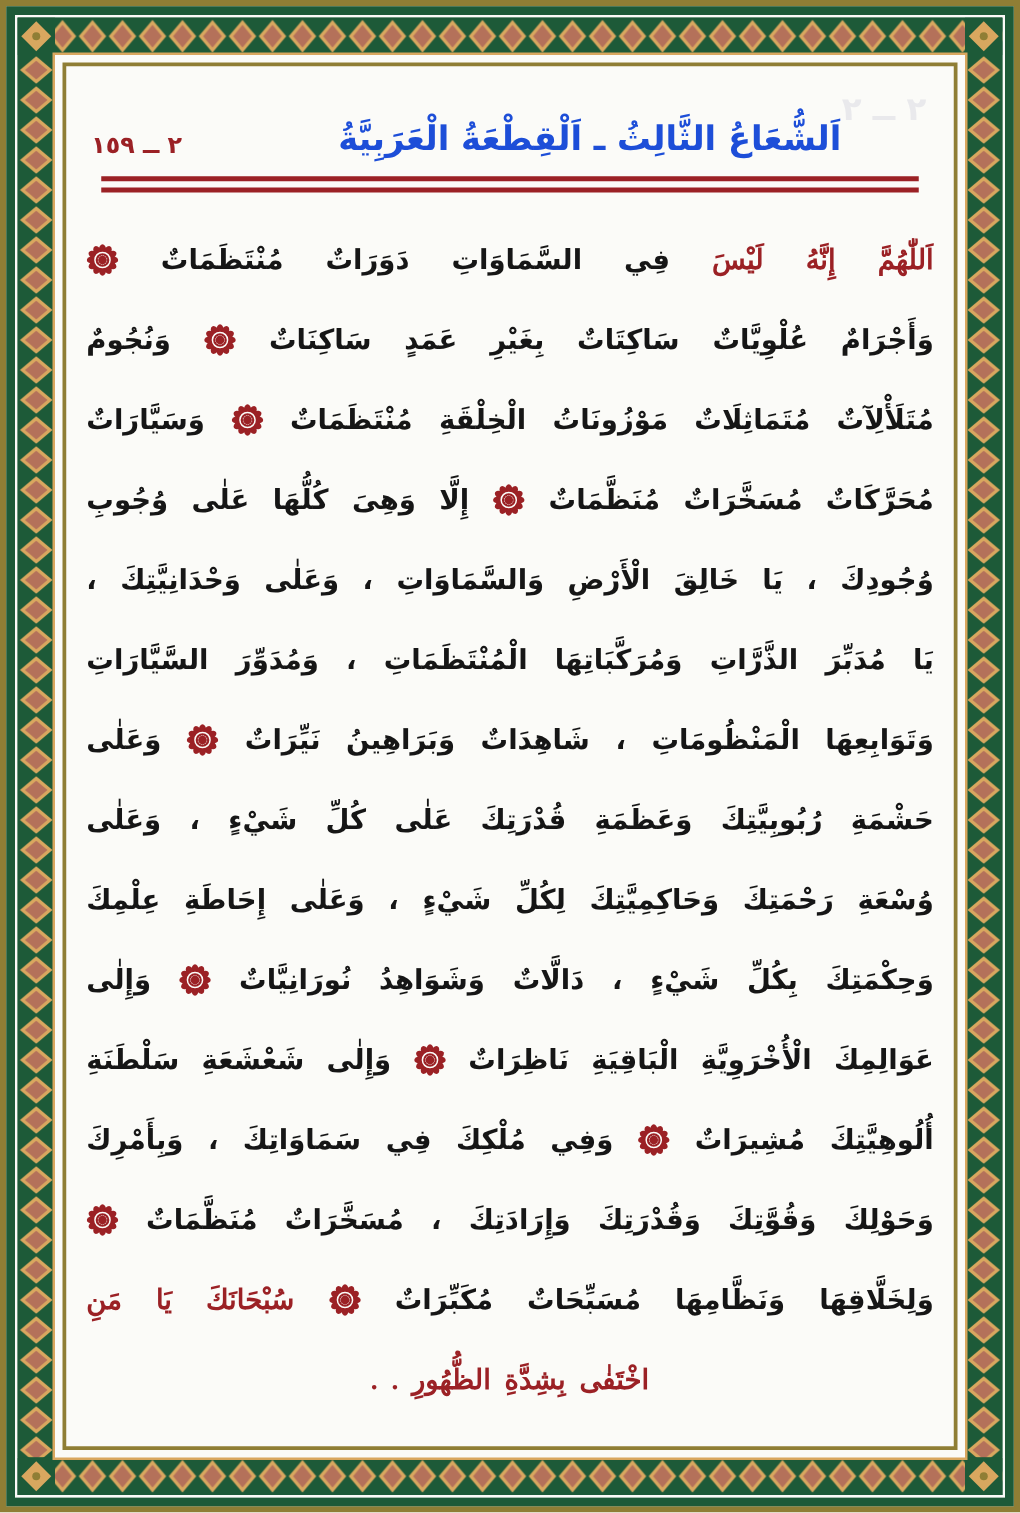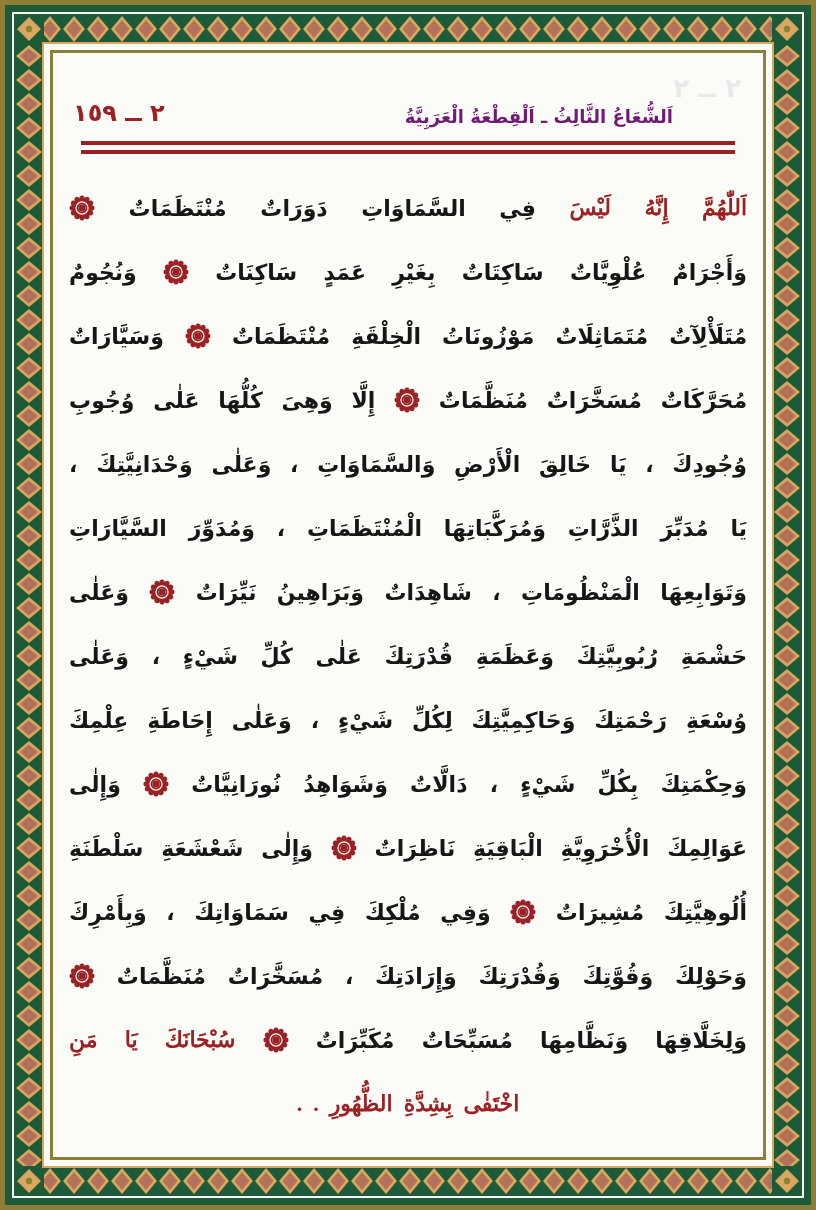--- a/index.html
+++ b/index.html
@@ -24,25 +24,25 @@
   .header{position:relative;padding-top:16px;}
   .header-row{
     display:flex;direction:rtl;justify-content:space-between;align-items:flex-end;
     padding:0 10px 0 6px;min-height:58px;
   }
   .watermark{
     position:absolute;top:20px;right:8px;
     color:#e9e9ec;font-size:26px;font-weight:bold;letter-spacing:2px;
   }
   .page-title{
-    color:#701a75;font-size:18px;font-weight:bold;
+    color:#1d4ed8;font-size:27px;font-weight:bold;
     margin-right:66px;white-space:nowrap;
   }
   .page-number{
-    color:#9b2125;font-size:24px;font-weight:bold;white-space:nowrap;letter-spacing:2px;
+    color:#9b2125;font-size:19px;font-weight:bold;white-space:nowrap;letter-spacing:2px;
   }
   .rule{
     margin:14px 14px 0 14px;height:13px;
     border-top:4px solid #9b2125;border-bottom:4px solid #9b2125;
   }
   .body-text{padding:22px 2px 0 2px;display:flex;flex-direction:column;}
   .line{
     height:64px;display:flex;direction:rtl;align-items:center;
     font-size:22px;font-weight:bold;color:#161616;overflow:hidden;
   }

